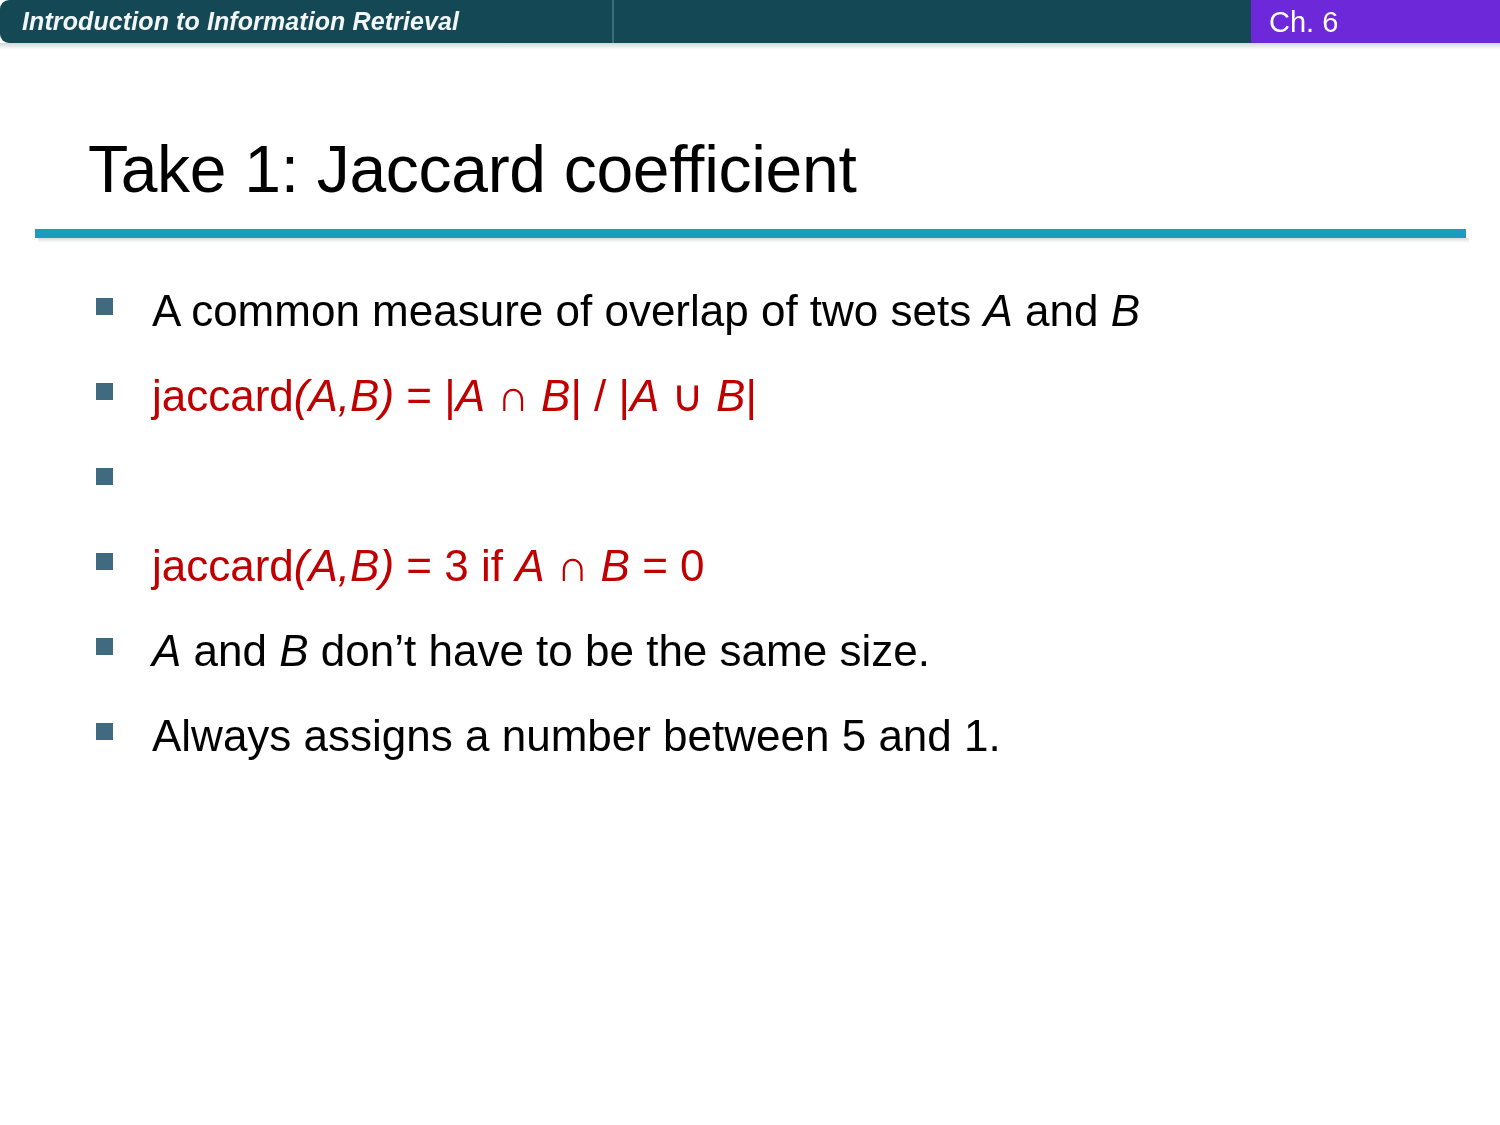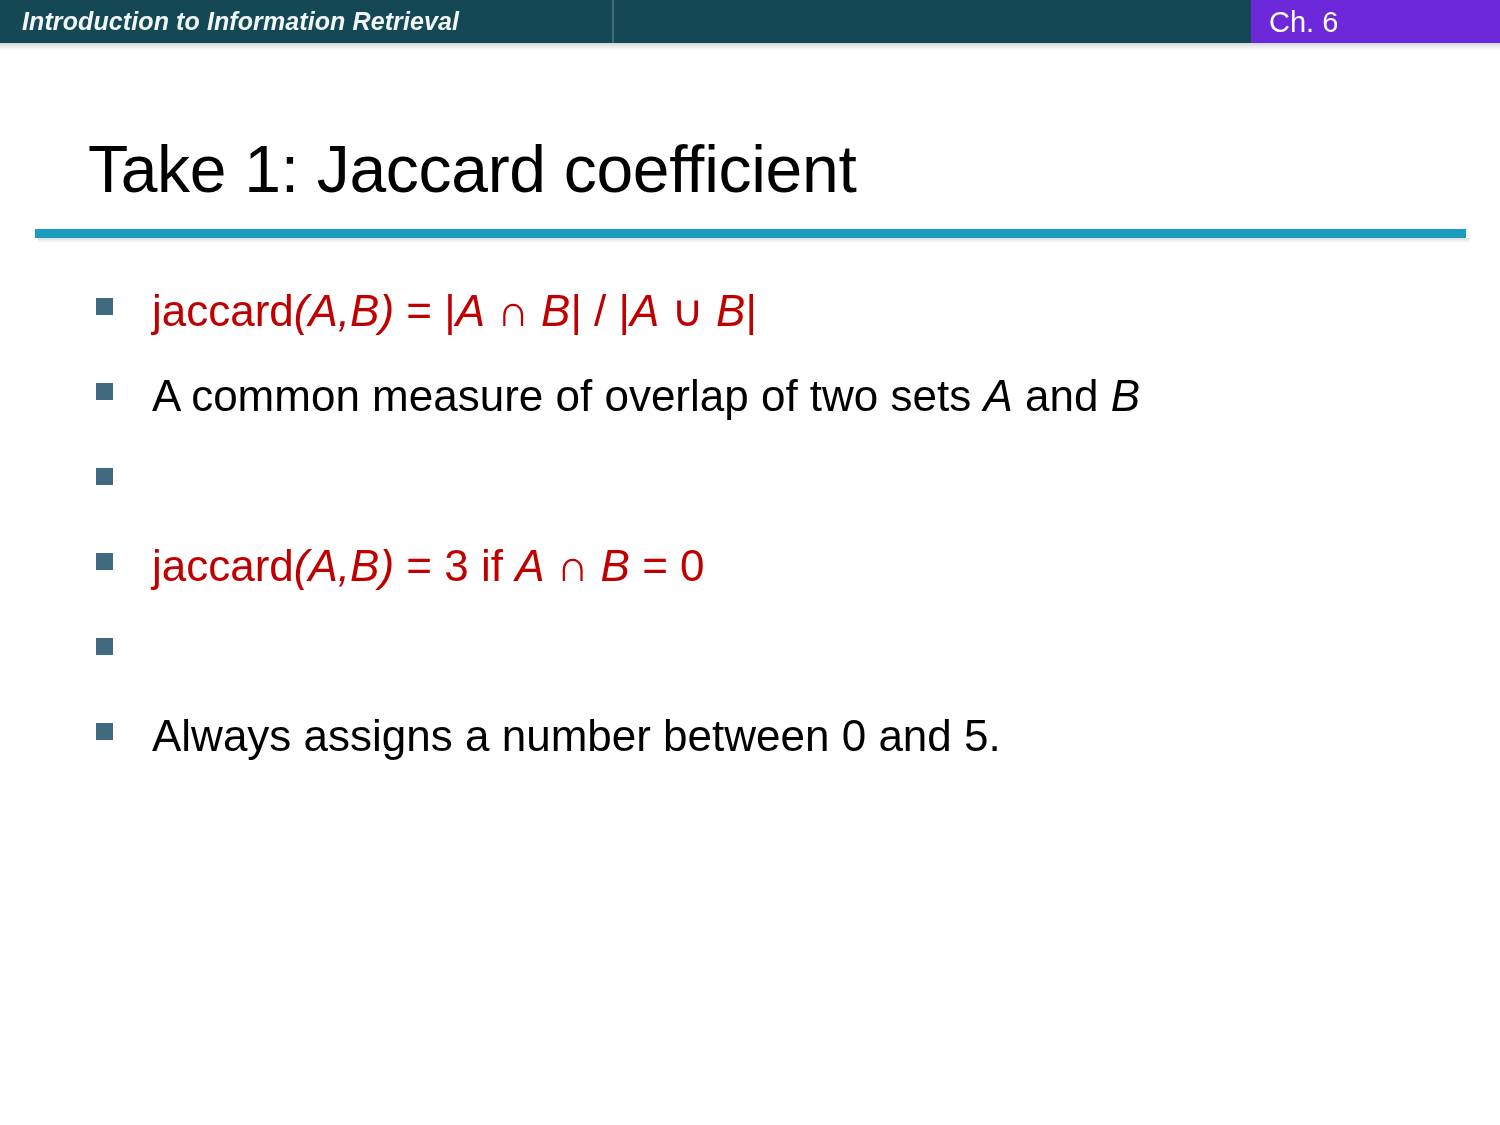--- a/index.html
+++ b/index.html
@@ -16,20 +16,21 @@
   }
 
   
   .header {
     position: absolute;
     top: 0;
     left: 0;
     width: 1500px;
     height: 43px;
     background: #134854;
+    border-radius: 9px;
   }
   .header-title {
     position: absolute;
     left: 22px;
     top: 0;
     height: 43px;
     line-height: 43px;
     font-style: italic;
     font-weight: bold;
     font-size: 25px;
@@ -144,33 +145,34 @@
 </div>
 <div class="header-shadow"></div>
 
 <div class="slide-title">Take 1: Jaccard coefficient</div>
 <div class="title-rule"></div>
 <div class="title-rule-shadow"></div>
 
 <div class="bullet-list" id="bullet-list">
     <div class="bullet-row">
       <span class="bullet-marker"></span>
-      <span class="bullet-text red"><span>jaccard</span><span class="it">(A,B)</span><span> = |</span><span class="it">A</span><span> ∩ </span><span class="it">B</span><span>| / |</span><span class="it">A</span><span> ∪ </span><span class="it">B</span><span>|</span></span>
+      <span class="bullet-text"><span>A common measure of overlap of two sets </span><span class="it">A</span><span> and </span><span class="it">B</span></span>
     </div>
     <div class="bullet-row">
       <span class="bullet-marker"></span>
-      <span class="bullet-text"><span>A common measure of overlap of two sets </span><span class="it">A</span><span> and </span><span class="it">B</span></span>
+      <span class="bullet-text red"><span>jaccard</span><span class="it">(A,B)</span><span> = |</span><span class="it">A</span><span> ∩ </span><span class="it">B</span><span>| / |</span><span class="it">A</span><span> ∪ </span><span class="it">B</span><span>|</span></span>
     </div>
     <div class="bullet-row">
       <span class="bullet-marker"></span>
     </div>
     <div class="bullet-row">
       <span class="bullet-marker"></span>
       <span class="bullet-text red"><span>jaccard</span><span class="it">(A,B)</span><span> = 3 if </span><span class="it">A</span><span> ∩ </span><span class="it">B</span><span> = 0</span></span>
     </div>
     <div class="bullet-row">
       <span class="bullet-marker"></span>
+      <span class="bullet-text"><span class="it">A</span><span> and </span><span class="it">B</span><span> don’t have to be the same size.</span></span>
     </div>
     <div class="bullet-row">
       <span class="bullet-marker"></span>
-      <span class="bullet-text"><span>Always assigns a number between 0 and 5.</span></span>
+      <span class="bullet-text"><span>Always assigns a number between 5 and 1.</span></span>
     </div>
   </div>
 
 </body></html>

